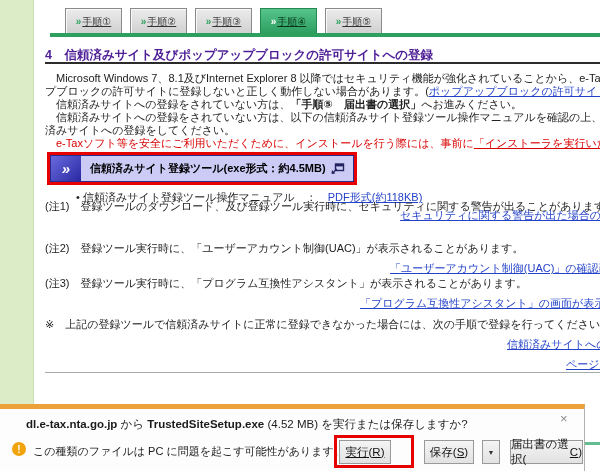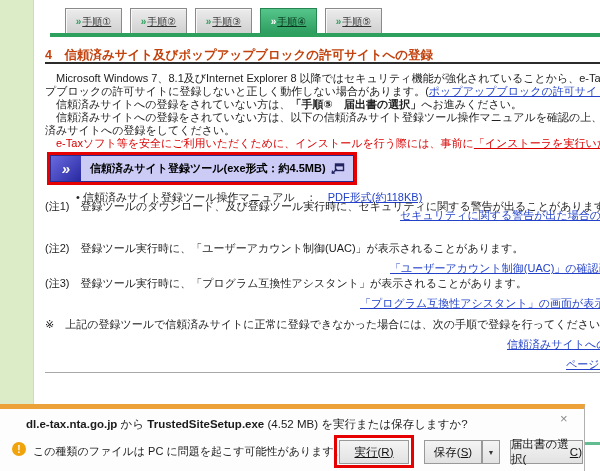--- a/index.html
+++ b/index.html
@@ -17,21 +17,21 @@
     font-size:10px;background:linear-gradient(#ececec,#cfcfcf);
     border:1px solid #8a8a8a;box-shadow:inset 1px 1px 0 #f8f8f8;cursor:pointer;
   }
   .tab .chev{color:#2da05e;font-weight:bold;margin-right:1px;}
   .tab .tlabel{text-decoration:underline;color:#333;}
   .tab.active{background:linear-gradient(#56c58b,#2d9c5e);border-color:#27854f;box-shadow:none;}
   .tab.active .chev{color:#fff;}
   .tab.active .tlabel{color:#063;color:#07351d;}
   #tabbar{left:50px;top:33px;width:550px;height:4px;background:#2da05e;}
   
-  #heading{left:45px;top:47px;font-size:12.5px;font-weight:bold;color:#c2410c;}
+  #heading{left:45px;top:47px;font-size:12.5px;font-weight:bold;color:#4c1d95;}
   #heading-rule{left:45px;top:62px;width:555px;height:2px;background:#2b2b2b;}
   
   .line{left:45px;font-size:11px;color:#222;}
   a.lnk{color:#2442c8;text-decoration:underline;cursor:pointer;}
   .redtext{color:#d90000;}
   a.redlnk{color:#d90000;text-decoration:underline;cursor:pointer;}
   
   #tool-box{left:47px;top:152px;width:310px;height:33px;border:3px solid #e60000;box-sizing:border-box;background:#fff;}
   #tool-btn{display:flex;align-items:stretch;height:27px;border:1px solid #2a2a8e;box-sizing:border-box;background:#cbcbf6;cursor:pointer;}
   #tool-btn .chevcell{width:30px;background:linear-gradient(135deg,#6a6ae0,#2828a0);color:#fff;
@@ -50,22 +50,22 @@
   #dl-message b{font-weight:bold;}
   #dl-close{left:560px;top:411px;font-size:13px;color:#8a8a8a;cursor:pointer;}
   #warn-icon{left:12px;top:442px;width:14px;height:14px;border-radius:50%;
     background:#f0a30a;color:#fff;font-size:10px;font-weight:bold;
     display:flex;align-items:center;justify-content:center;}
   #warn-text{left:33px;top:444px;font-size:11px;color:#1b1b1b;}
   .winbtn{position:absolute;top:440px;height:24px;box-sizing:border-box;
     background:linear-gradient(#f4f4f4,#e2e2e2);border:1px solid #999;
     display:flex;align-items:center;justify-content:center;font-size:11.5px;color:#111;cursor:pointer;}
   .winbtn .ak{text-decoration:underline;}
-  #run-btn{left:339px;width:70px;text-decoration:underline;}
-  #save-btn{left:424px;width:58px;}
+  #run-btn{left:339px;width:52px;text-decoration:underline;}
+  #save-btn{left:424px;width:50px;}
   #save-arrow{left:482px;width:18px;font-size:7px;color:#333;}
   #cancel-btn{left:510px;width:73px;}
   #run-ann{left:334px;top:435px;width:80px;height:33px;border:3px solid #e60000;box-sizing:border-box;}
 </style>
 </head>
 <body>
 
 <div id="canvas">
 
   <div id="sidebar" class="abs"></div>

